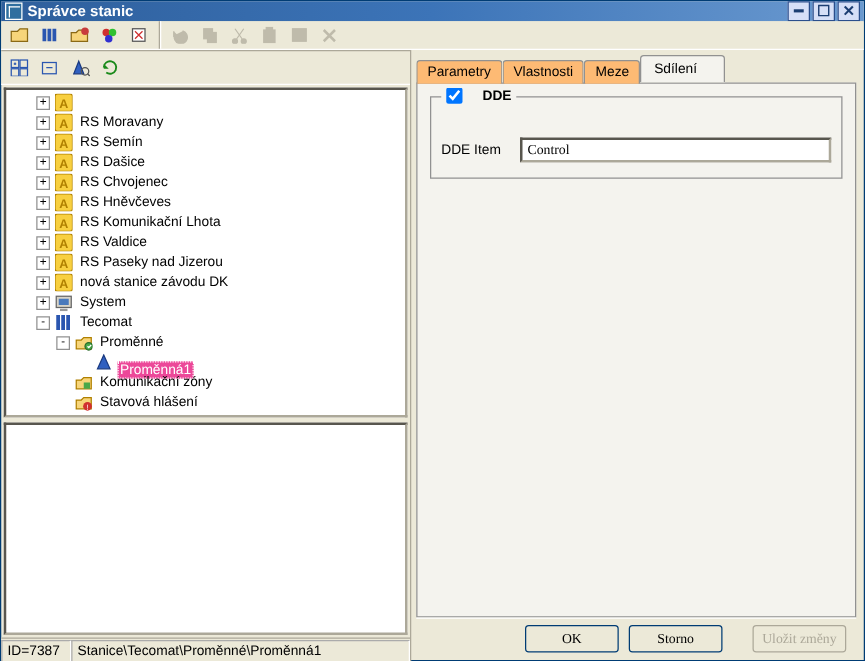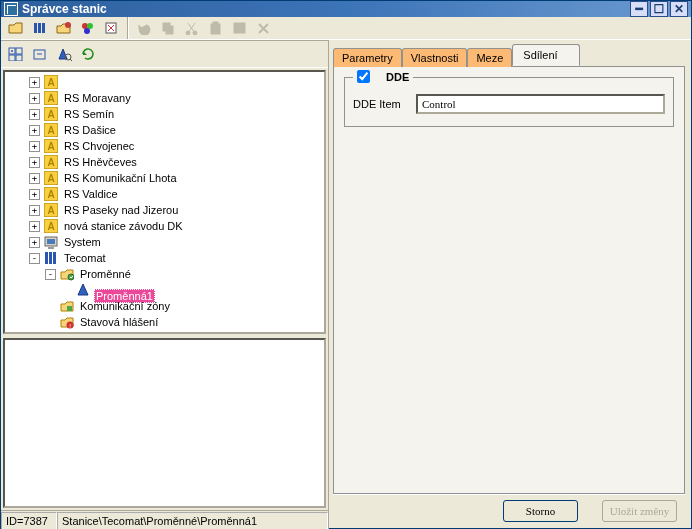--- a/index.html
+++ b/index.html
@@ -43,21 +43,21 @@
   .statusbar{height:20px;background:#ECE9D8;border-top:1px solid #ACA899;display:flex;align-items:center;font-size:11px;}
   .statusbar .cell{border:1px inset #fff;height:18px;padding:1px 4px;display:flex;align-items:center;}
   .rightpane{flex:1;display:flex;flex-direction:column;padding:4px 6px 4px 4px;}
   .tabs{display:flex;align-items:flex-end;height:22px;}
   .tab{border:1px solid #919191;border-bottom:none;background:#fdba74;padding:3px 8px 3px 8px;margin-right:0;font-size:11px;border-top-left-radius:3px;border-top-right-radius:3px;position:relative;top:1px;}
   .tab.active{background:#F4F3EE;border-bottom:1px solid #F4F3EE;z-index:2;padding:4px 21px 4px 10px; top:0;}
   .tabpanel{flex:1;border:1px solid #919191;background:#F4F3EE;padding:10px;}
   .groupbox{border:1px solid #919191;background:#F4F3EE;padding:12px 8px 12px 8px;position:relative;}
   .groupbox .legend{position:absolute;top:-8px;left:8px;background:#F4F3EE;padding:0 4px;font-weight:bold;display:flex;align-items:center;gap:16px;}
   input[type=checkbox]{width:13px;height:13px;margin:0;}
-  .row{display:flex;align-items:center;gap:8px;margin-top:4px;}
+  .row{display:flex;align-items:center;gap:8px;margin-top:20px;}
   .row label{width:55px;}
   .row input[type=text]{flex:1;border:2px inset #ACA899;height:20px;padding:1px 4px;font-family:Tahoma;font-size:11px;}
   .buttonbar{height:32px;display:flex;justify-content:flex-end;align-items:center;gap:8px;padding-right:8px;border-top:1px solid #fff;}
   .btn{min-width:75px;height:22px;border:1px solid #003C74;background:#ECE9D8;font-family:Tahoma;font-size:11px;border-radius:3px;}
   .btn.disabled{color:#ACA899;border-color:#ACA899;margin-left:16px;}
   .treebox::-webkit-scrollbar{width:16px;}
   .treebox::-webkit-scrollbar-track{background:#F1EFE2;}
   .treebox::-webkit-scrollbar-thumb{background:#C8C4AE;border:1px solid #ECE9D8;}
   .treebox::-webkit-scrollbar-button{background:#ECE9D8;height:16px;border:1px solid #ACA899;}
 </style>
@@ -363,18 +363,19 @@
             <input type="checkbox" checked="" style="">
             <span>DDE</span>
           </div>
           <div class="row">
             <label>DDE Item</label>
             <input type="text" value="Control" style="">
           </div>
         </div>
       </div>
       <div class="buttonbar">
+        <button class="btn">OK</button>
         <button class="btn">Storno</button>
         <button class="btn disabled">Uložit změny</button>
       </div>
     </div>
   </div>
 </div>
 
 </body></html>

